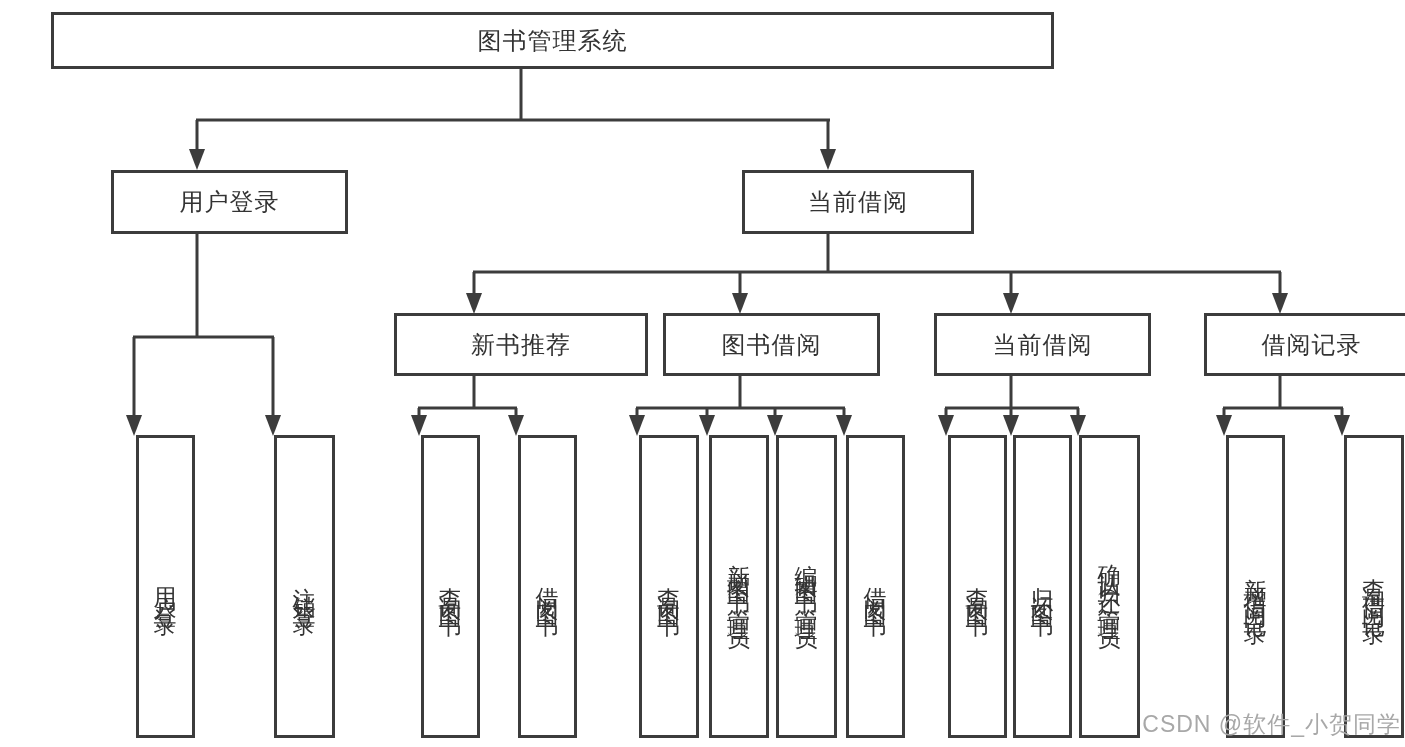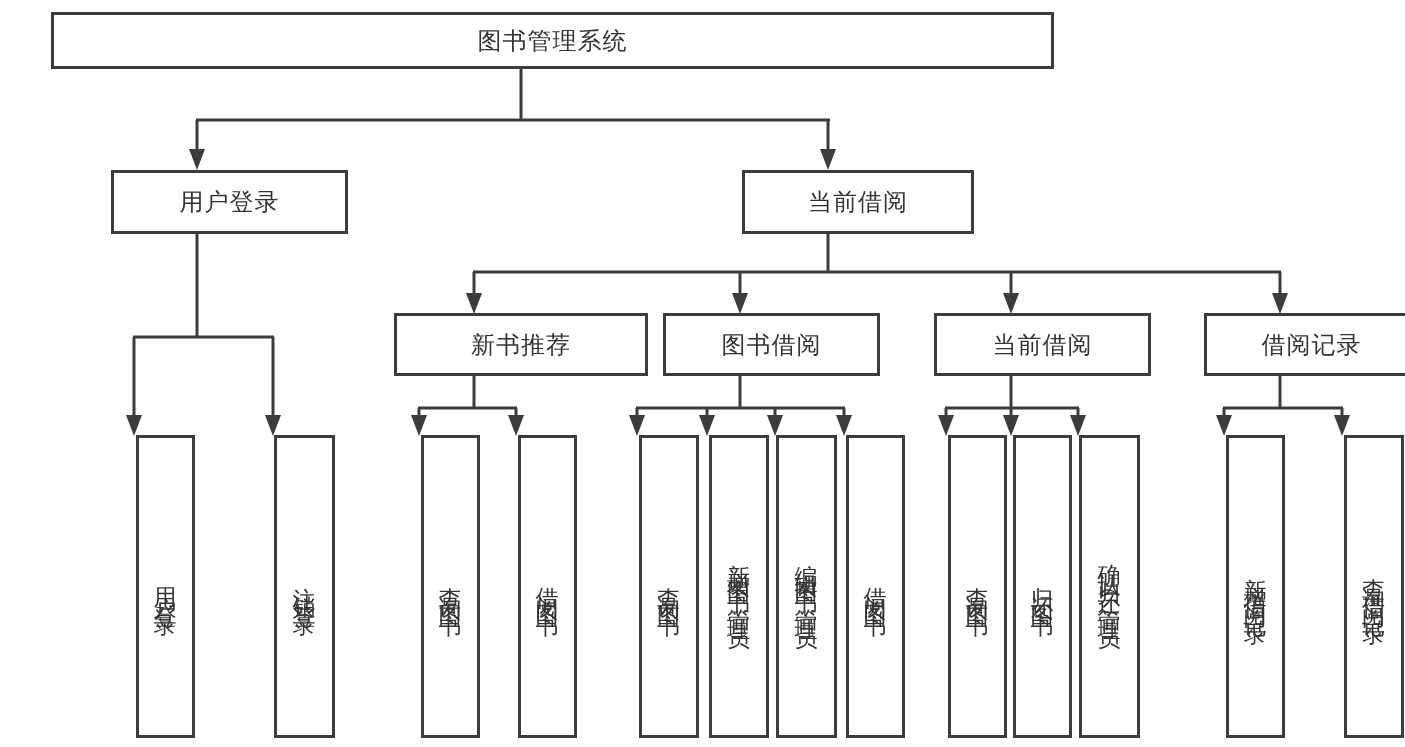--- a/index.html
+++ b/index.html
@@ -127,14 +127,15 @@
     <span class="lbl">确认归还（管理员）</span>
   </div>
 
   <div class="node leaf" style="left:1195px;top:435px;width:59px;height:303px;">
     <span class="lbl">新增借阅记录</span>
   </div>
   <div class="node leaf" style="left:1313px;top:435px;width:60px;height:303px;">
     <span class="lbl">查询借阅记录</span>
   </div>
 
+  <div class="watermark">CSDN @软件_小贺同学</div>
 
 </div>
 
 </body></html>

